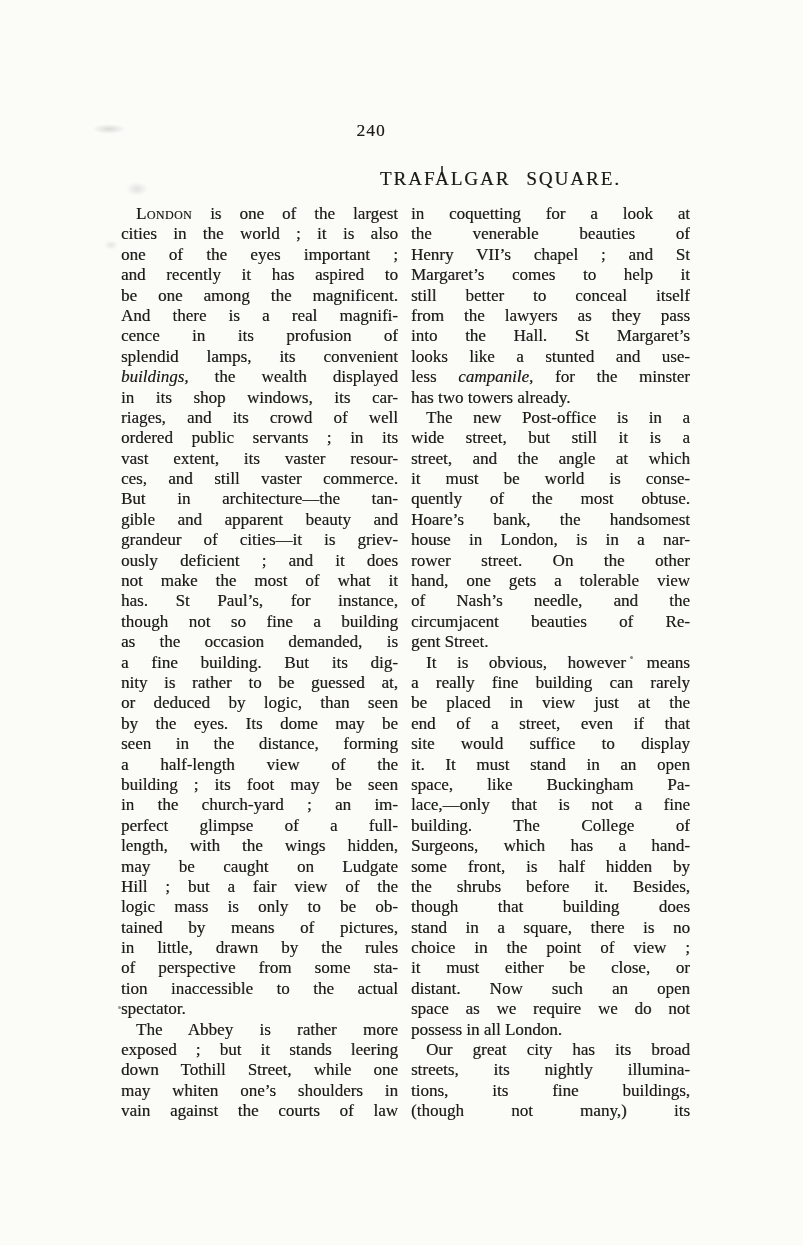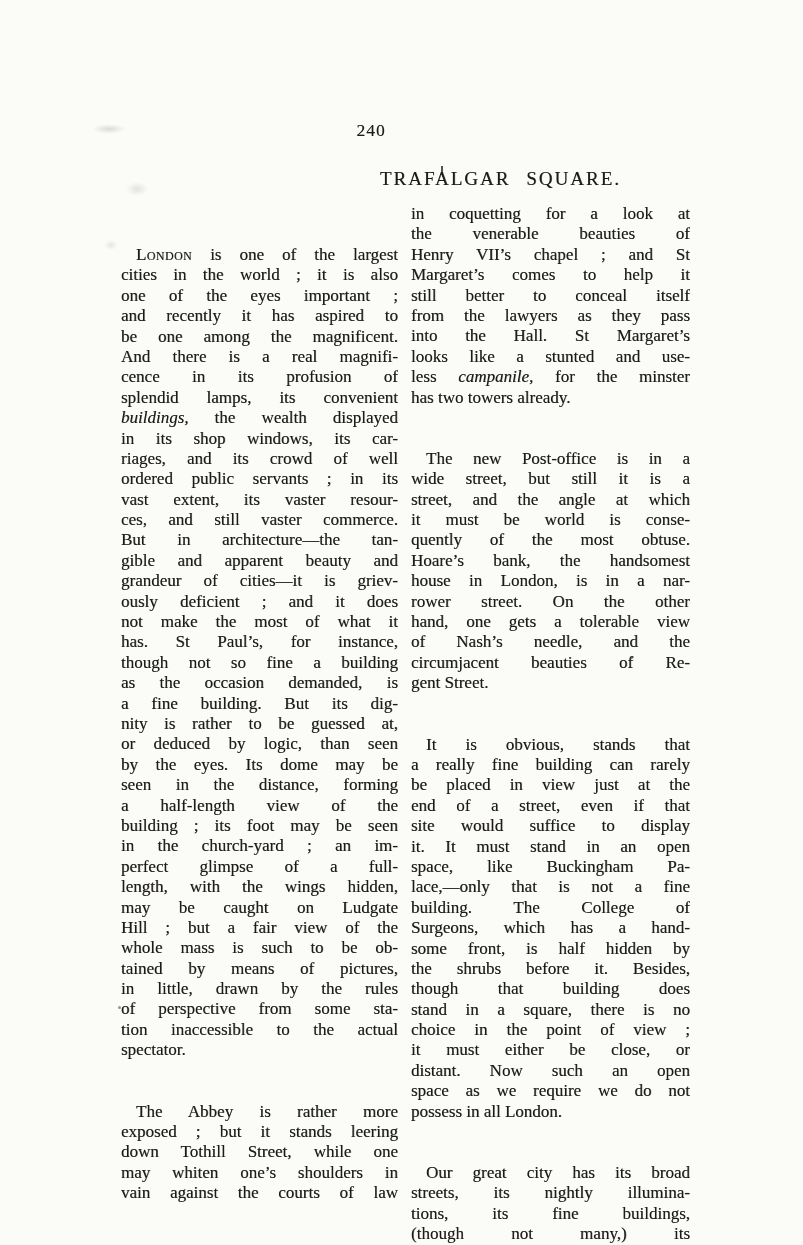--- a/index.html
+++ b/index.html
@@ -41,21 +41,21 @@
   .line {
     line-height: 20.4px;
     height: 20.4px;
     overflow: hidden;
   }
   .line.just {
     text-align: justify;
     text-align-last: justify;
   }
   .line.flush { text-align: left; }
-  .line.indent { text-indent: 15px; margin-top: 41px; }
+  .line.indent { text-indent: 15px; }
   .sc { font-variant: small-caps; letter-spacing: 0.4px; }
   i { font-style: italic; }
   .artifact { position: absolute; pointer-events: none; }
   .smudge-a { left: 92px;  top: 124px; width: 34px; height: 10px;
               background: radial-gradient(ellipse at center, rgba(70,70,70,0.18), rgba(70,70,70,0) 70%); }
   .smudge-b { left: 126px; top: 182px; width: 22px; height: 14px;
               background: radial-gradient(ellipse at center, rgba(70,70,70,0.14), rgba(70,70,70,0) 70%); }
   .smudge-c { left: 104px; top: 240px; width: 14px; height: 10px;
               background: radial-gradient(ellipse at center, rgba(70,70,70,0.12), rgba(70,70,70,0) 70%); }
   .tick-mark { left: 441px; top: 166px; width: 1.5px; height: 9px; background: rgba(29,27,24,0.75); }
@@ -99,21 +99,21 @@
         <div class="line just">or deduced by logic, than seen</div>
         <div class="line just">by the eyes. Its dome may be</div>
         <div class="line just">seen in the distance, forming</div>
         <div class="line just">a half-length view of the</div>
         <div class="line just">building ; its foot may be seen</div>
         <div class="line just">in the church-yard ; an im-</div>
         <div class="line just">perfect glimpse of a full-</div>
         <div class="line just">length, with the wings hidden,</div>
         <div class="line just">may be caught on Ludgate</div>
         <div class="line just">Hill ; but a fair view of the</div>
-        <div class="line just">whole mass is such to be ob-</div>
+        <div class="line just">logic mass is only to be ob-</div>
         <div class="line just">tained by means of pictures,</div>
         <div class="line just">in little, drawn by the rules</div>
         <div class="line just">of perspective from some sta-</div>
         <div class="line just">tion inaccessible to the actual</div>
         <div class="line flush">spectator.</div>
       </div>
       <div>
         <div class="line just indent">The Abbey is rather more</div>
         <div class="line just">exposed ; but it stands leering</div>
         <div class="line just">down Tothill Street, while one</div>
@@ -143,21 +143,21 @@
         <div class="line just">quently of the most obtuse.</div>
         <div class="line just">Hoare’s bank, the handsomest</div>
         <div class="line just">house in London, is in a nar-</div>
         <div class="line just">rower street. On the other</div>
         <div class="line just">hand, one gets a tolerable view</div>
         <div class="line just">of Nash’s needle, and the</div>
         <div class="line just">circumjacent beauties of Re-</div>
         <div class="line flush">gent Street.</div>
       </div>
       <div>
-        <div class="line just indent">It is obvious, stands that</div>
+        <div class="line just indent">It is obvious, however means</div>
         <div class="line just">a really fine building can rarely</div>
         <div class="line just">be placed in view just at the</div>
         <div class="line just">end of a street, even if that</div>
         <div class="line just">site would suffice to display</div>
         <div class="line just">it. It must stand in an open</div>
         <div class="line just">space, like Buckingham Pa-</div>
         <div class="line just">lace,—only that is not a fine</div>
         <div class="line just">building. The College of</div>
         <div class="line just">Surgeons, which has a hand-</div>
         <div class="line just">some front, is half hidden by</div>

